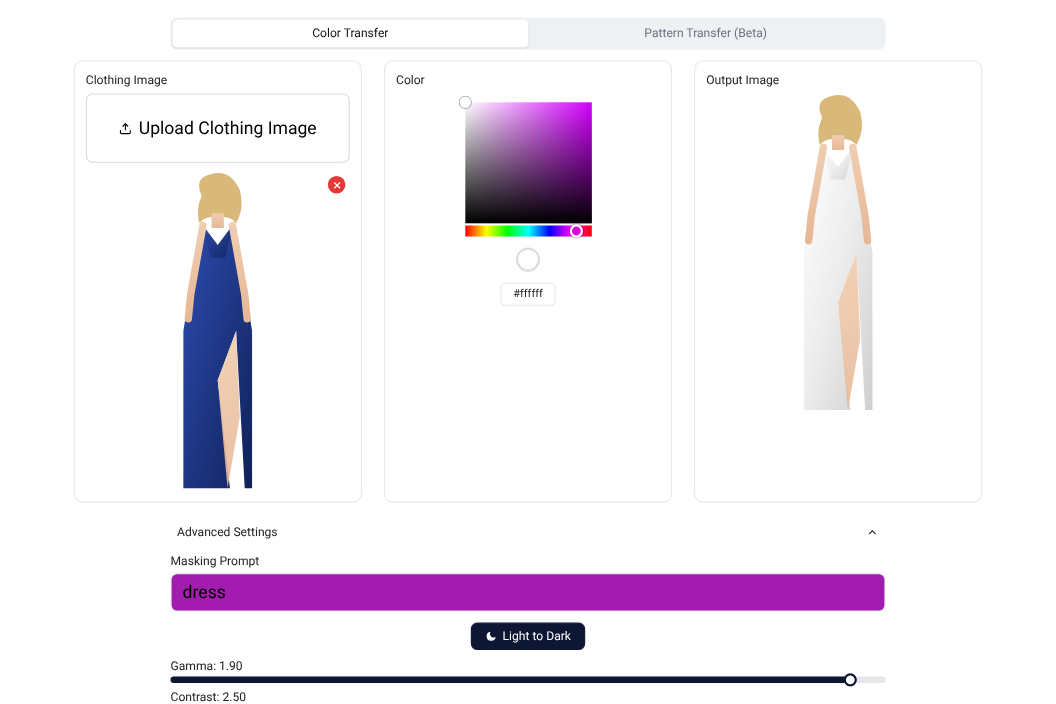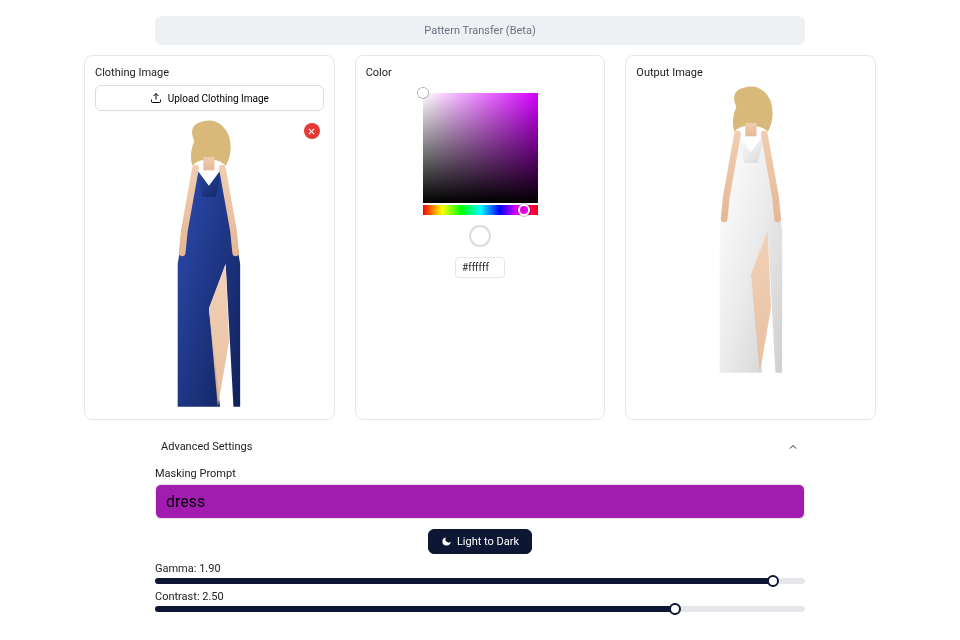--- a/index.html
+++ b/index.html
@@ -5,40 +5,40 @@
 * { box-sizing: border-box; margin: 0; padding: 0; font-family: -apple-system, BlinkMacSystemFont, "Segoe UI", Roboto, sans-serif; }
 body { background: #fff; font-size: 12px; color: #222; }
 .container { width: 960px; margin: 0 auto; padding: 0 0 20px; }
 
 
 .tabs { display: flex; margin: 16px 155px 10px; background: #eef1f4; border-radius: 6px; padding: 2px; }
 .tab { flex: 1; text-align: center; padding: 6px 0; font-size: 11px; cursor: pointer; border-radius: 4px; color: #6b7280; }
 .tab.active { background: #fff; color: #111; box-shadow: 0 1px 2px rgba(0,0,0,.06); }
 
 
-.panels { display: flex; gap: 20px; margin: 0 84px 10px; }
+.panels { display: flex; gap: 20px; margin: 0 67px 10px; }
 .panel { flex: 1; border: 1px solid #e5e7eb; border-radius: 8px; padding: 10px; min-height: 340px; }
 .panel-title { font-size: 11px; margin-bottom: 6px; color: #222; }
 
-.upload-btn { display: flex; align-items: center; justify-content: center; gap: 6px; border: 1px solid #d9dce1; border-radius: 6px; padding: 6px 10px; font-size: 10px; cursor: pointer; background: #fff; width: 100%; margin-bottom: 8px; }
+.upload-btn { display: flex; align-items: center; justify-content: center; gap: 6px; border: 1px solid #d9dce1; border-radius: 6px; padding: 21px 10px; font-size: 16px; cursor: pointer; background: #fff; width: 100%; margin-bottom: 8px; }
 .upload-btn svg { width: 12px; height: 12px; }
 
 .img-wrap { position: relative; width: 100%; height: 290px; display: flex; align-items: center; justify-content: center; }
 .close-btn { position: absolute; top: 4px; right: 4px; width: 16px; height: 16px; border-radius: 50%; background: #e53935; color: #fff; display: flex; align-items: center; justify-content: center; font-size: 10px; cursor: pointer; }
 
 
 .dress-svg { height: 100%; }
 
 
 .picker-area { position: relative; width: 115px; height: 110px; margin: 14px auto 0; background: linear-gradient(to top, #000, transparent), linear-gradient(to right, #fff, #d400ff); cursor: crosshair; }
 .picker-dot { position: absolute; top: 0; left: 0; width: 10px; height: 10px; border: 2px solid #fff; border-radius: 50%; transform: translate(-50%,-50%); box-shadow: 0 0 0 1px rgba(0,0,0,.3); }
 .hue-bar { position: relative; width: 115px; height: 10px; margin: 2px auto 0; background: linear-gradient(to right, #f00, #ff0, #0f0, #0ff, #00f, #f0f, #f00); cursor: pointer; }
 .hue-dot { position: absolute; top: 50%; left: 88%; width: 12px; height: 12px; border: 2px solid #fff; border-radius: 50%; background: #e000e0; transform: translate(-50%,-50%); box-shadow: 0 0 0 1px rgba(0,0,0,.2); }
 .swatch { width: 22px; height: 22px; border: 2px solid #d9dce1; border-radius: 50%; background: #fff; margin: 10px auto; }
-.hex-box { width: 50px; margin: 4px auto; padding: 4px 6px; border: 1px solid #e5e7eb; border-radius: 4px; font-size: 10px; }
+.hex-box { width: 50px; margin: 4px auto; padding: 4px 6px; border: 1px solid #e5e7eb; border-radius: 4px; font-size: 10px; text-align: center; }
 
 
 .advanced { margin: 0 155px; }
 .adv-head { display: flex; justify-content: space-between; align-items: center; padding: 10px 6px; cursor: pointer; font-size: 11px; }
 .adv-head svg { width: 12px; height: 12px; }
 .field-label { font-size: 11px; margin: 4px 0; }
 .text-input { width: 100%; border: 1px solid #e5e7eb; border-radius: 6px; padding: 7px 10px; font-size: 16px; background: #a21caf; }
 
 .mode-row { display: flex; gap: 16px; justify-content: center; margin: 10px 0 8px; }
 .mode-btn { display: flex; align-items: center; gap: 5px; border: 1px solid #d9dce1; border-radius: 6px; padding: 5px 12px; font-size: 11px; cursor: pointer; background: #fff; }
@@ -50,20 +50,21 @@
 .slider-track { position: relative; height: 6px; background: #e5e7eb; border-radius: 3px; cursor: pointer; }
 .slider-fill { position: absolute; left: 0; top: 0; height: 100%; background: #0d1733; border-radius: 3px 0 0 3px; }
 .slider-thumb { position: absolute; top: 50%; width: 12px; height: 12px; border: 2px solid #0d1733; border-radius: 50%; background: #fff; transform: translate(-50%,-50%); }
 </style>
 </head>
 <body>
 
 <div class="container">
 
   <div class="tabs">
+    <div class="tab active">Color Transfer</div>
     <div class="tab">Pattern Transfer (Beta)</div>
   </div>
 
   <div class="panels">
 
     <div class="panel">
       <div class="panel-title">Clothing Image</div>
       <button class="upload-btn">
         <svg viewBox="0 0 24 24" fill="none" stroke="currentColor" stroke-width="2">
             <path d="M21 15v4a2 2 0 0 1-2 2H5a2 2 0 0 1-2-2v-4"></path>

